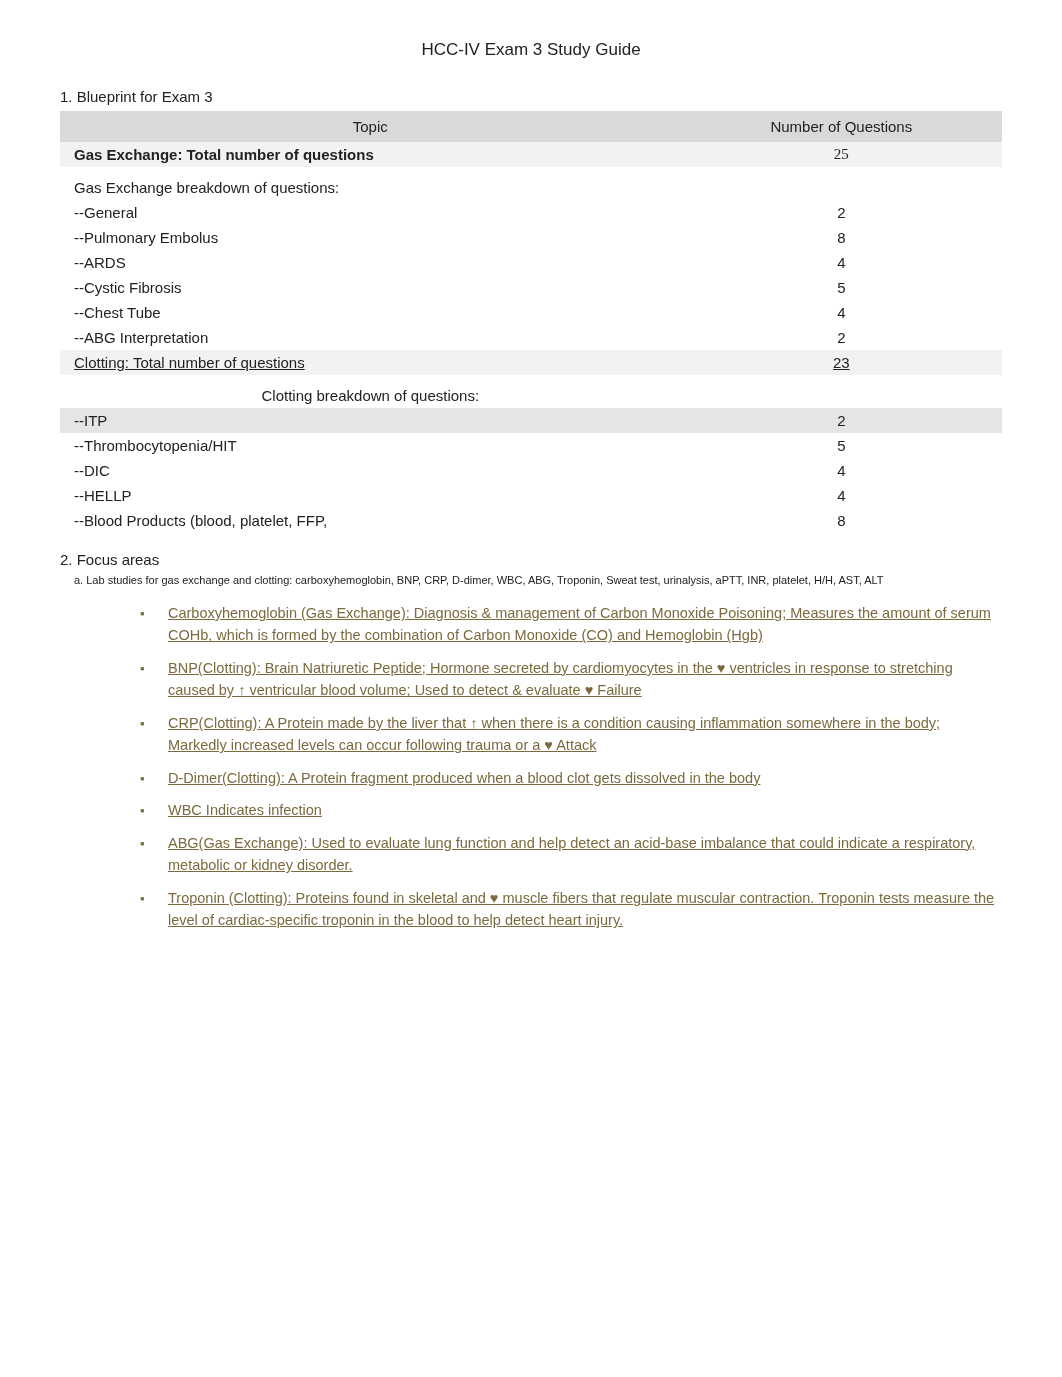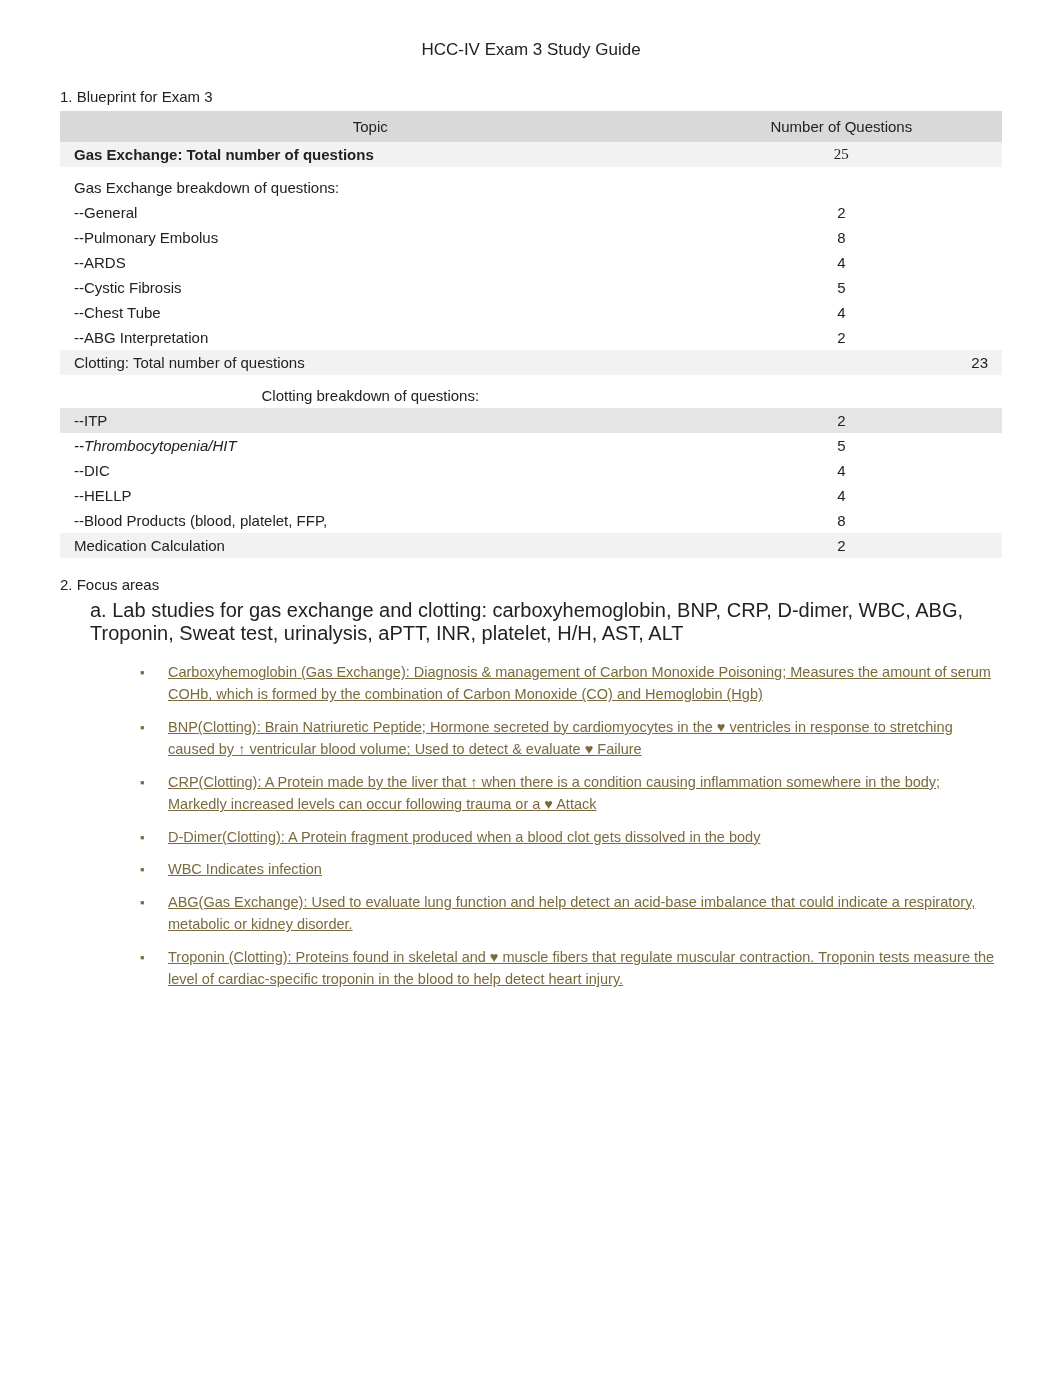--- a/index.html
+++ b/index.html
@@ -40,23 +40,23 @@
     }
     .focus-section {
       margin-top: 10px;
     }
     .focus-label {
       font-size: 15px;
       font-weight: normal;
       margin-bottom: 6px;
     }
     .focus-sub {
-      margin-left: 30px;
+      margin-left: 14px;
       margin-bottom: 16px;
-      font-size: 20px;
+      font-size: 11px;
     }
     .bullet-list {
       margin-left: 80px;
       margin-top: 12px;
     }
     .bullet-item {
       display: flex;
       align-items: flex-start;
       margin-bottom: 10px;
       color: #7a6a3e;
@@ -122,55 +122,51 @@
         <td style="text-align: center; padding: 4px 14px;">5</td>
       </tr>
       <tr style="background: rgb(255, 255, 255);">
         <td style="padding: 4px 14px;">--Chest Tube</td>
         <td style="text-align: center; padding: 4px 14px;">4</td>
       </tr>
       <tr style="background: rgb(255, 255, 255);">
         <td style="padding: 4px 14px;">--ABG Interpretation</td>
         <td style="text-align: center; padding: 4px 14px;">2</td>
       </tr>
-      <tr style="background: rgb(242, 242, 242);">
+      <tr style="background: rgb(242, 242, 242); text-decoration: underline;">
         <td style="padding: 4px 14px;">Clotting:  Total number of questions</td>
-        <td style="text-align: right; padding: 4px 14px;">23</td>
+        <td style="text-align: center; padding: 4px 14px;">23</td>
       </tr>
       <tr style="background: rgb(255, 255, 255);">
         <td style="padding: 4px 14px;"></td>
         <td style="text-align: center; padding: 4px 14px;"></td>
       </tr>
       <tr style="background: rgb(255, 255, 255); text-align: center;">
         <td style="padding: 4px 14px;">Clotting breakdown of questions:</td>
         <td style="text-align: center; padding: 4px 14px;"></td>
       </tr>
       <tr style="background: #e5e5e5;">
         <td style="padding: 4px 14px;">--ITP</td>
         <td style="text-align: center; padding: 4px 14px;">2</td>
       </tr>
       <tr style="background: rgb(255, 255, 255);">
-        <td style="padding: 4px 14px; font-style: italic;">--Thrombocytopenia/HIT</td>
+        <td style="padding: 4px 14px;">--Thrombocytopenia/HIT</td>
         <td style="text-align: center; padding: 4px 14px;">5</td>
       </tr>
       <tr style="background: rgb(255, 255, 255);">
         <td style="padding: 4px 14px;">--DIC</td>
         <td style="text-align: center; padding: 4px 14px;">4</td>
       </tr>
       <tr style="background: rgb(255, 255, 255);">
         <td style="padding: 4px 14px;">--HELLP</td>
         <td style="text-align: center; padding: 4px 14px;">4</td>
       </tr>
       <tr style="background: rgb(255, 255, 255);">
         <td style="padding: 4px 14px;">--Blood Products (blood, platelet, FFP,</td>
         <td style="text-align: center; padding: 4px 14px;">8</td>
-      </tr>
-      <tr style="background: rgb(242, 242, 242);">
-        <td style="padding: 4px 14px;">Medication Calculation</td>
-        <td style="text-align: center; padding: 4px 14px;">2</td>
       </tr>
     </tbody>
 </table>
 
 <div class="focus-section">
   <div class="focus-label">2. Focus areas</div>
   <div class="focus-sub">a.  Lab studies for gas exchange and clotting: carboxyhemoglobin, BNP, CRP, D-dimer, WBC, ABG, Troponin, Sweat test, urinalysis, aPTT, INR, platelet, H/H, AST, ALT</div>
   <div class="bullet-list" id="bullet-list">
   <div class="bullet-item">
         <span class="bullet-icon">▪</span>

